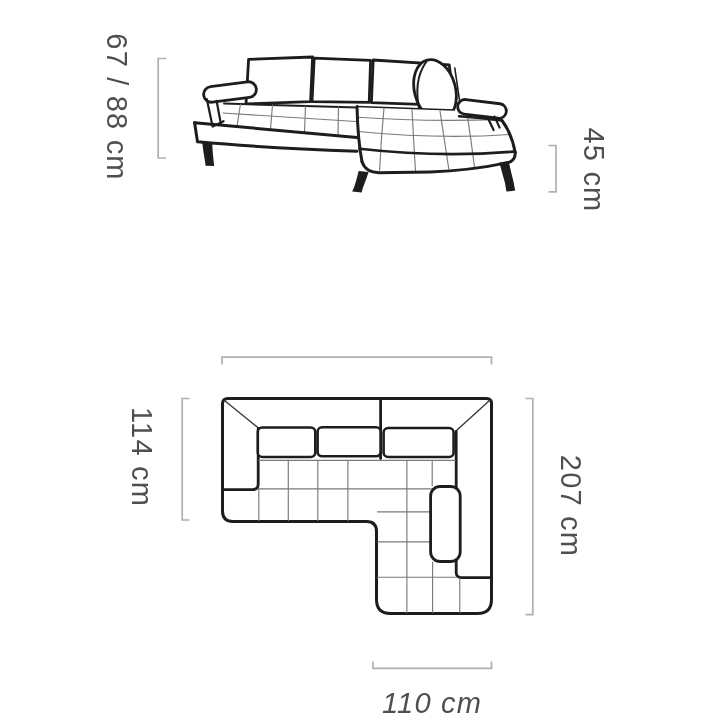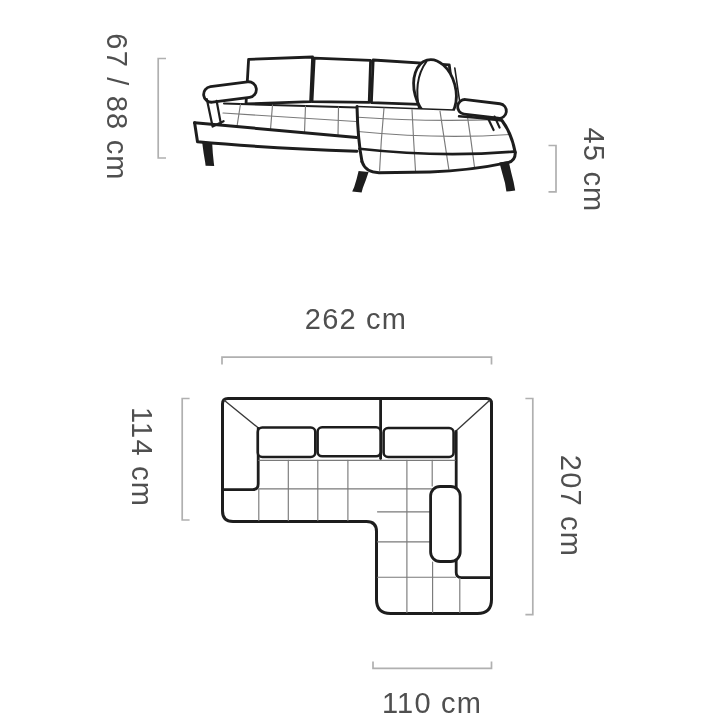--- a/index.html
+++ b/index.html
@@ -38,21 +38,21 @@
     position:absolute;height:34px;line-height:34px;text-align:center;
     font-size:29px;letter-spacing:1.2px;color:var(--dimension-text);
     white-space:nowrap;
   }
   .v{transform:rotate(90deg);}
   #lbl-height{left:7px;top:90px;width:220px;}
   #lbl-seat-height{left:514px;top:153px;width:160px;}
   #lbl-width{left:256px;top:302px;width:200px;}
   #lbl-depth-left{left:42px;top:440px;width:200px;}
   #lbl-depth-right{left:461px;top:489px;width:220px;}
-  #lbl-chaise-width{left:332px;top:686px;width:200px;}
+  #lbl-chaise-width{left:332px;top:686px;width:200px;font-style:italic;}
 </style>
 </head>
 <body>
 
 <div class="canvas">
 
   <svg width="720" height="720" viewBox="0 0 720 720">
 
     <g>
 
@@ -132,18 +132,17 @@
       <path d="M 548.5,145.5 L 556,145.5 L 556,191.8 L 548.5,191.8"></path>
       <path d="M 222,364.6 L 222,357.2 L 491.5,357.2 L 491.5,364.6"></path>
       <path d="M 189.6,398.5 L 182.2,398.5 L 182.2,520 L 189.6,520"></path>
       <path d="M 525.4,398.5 L 532.8,398.5 L 532.8,614.6 L 525.4,614.6"></path>
       <path d="M 373,661.6 L 373,668.4 L 491.5,668.4 L 491.5,661.6"></path>
     </g>
   </svg>
 
   <div class="dim-label v" id="lbl-height">67 / 88 cm</div>
   <div class="dim-label v" id="lbl-seat-height">45 cm</div>
-  <div class="dim-label" id="lbl-width">262 cm</div>
   <div class="dim-label v" id="lbl-depth-left">114 cm</div>
   <div class="dim-label v" id="lbl-depth-right">207 cm</div>
   <div class="dim-label" id="lbl-chaise-width">110 cm</div>
 
 </div>
 
 </body></html>

